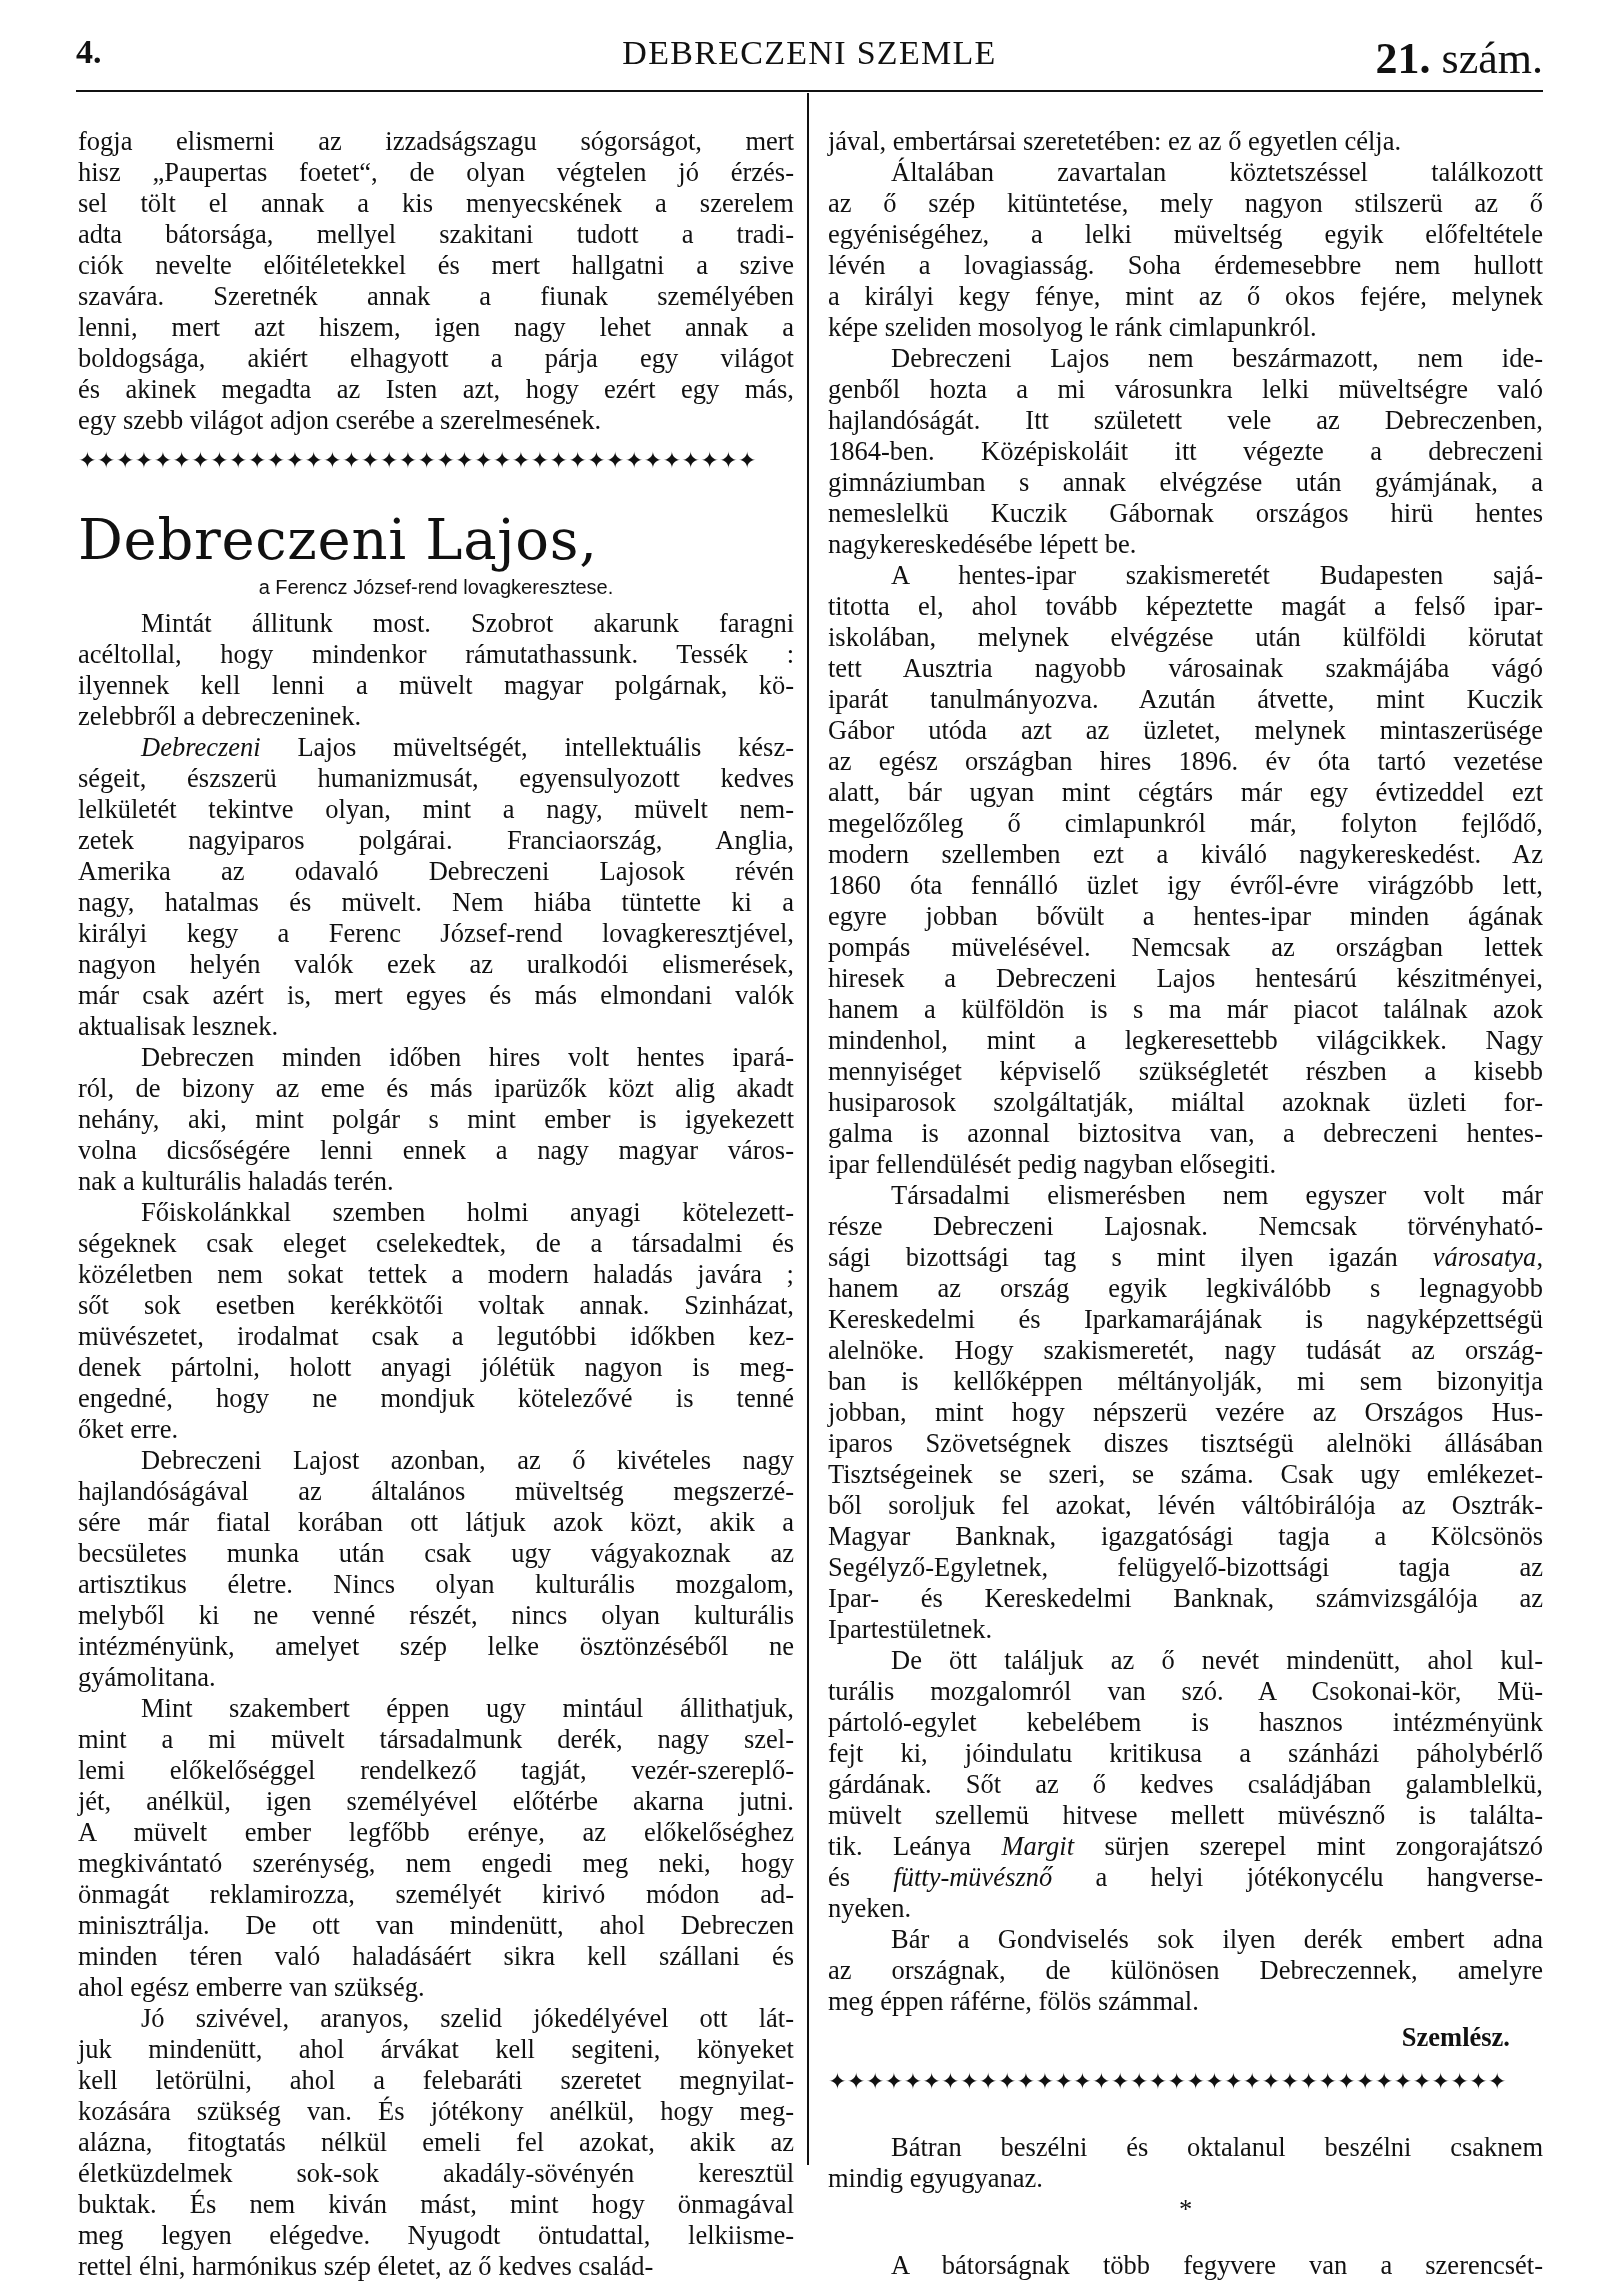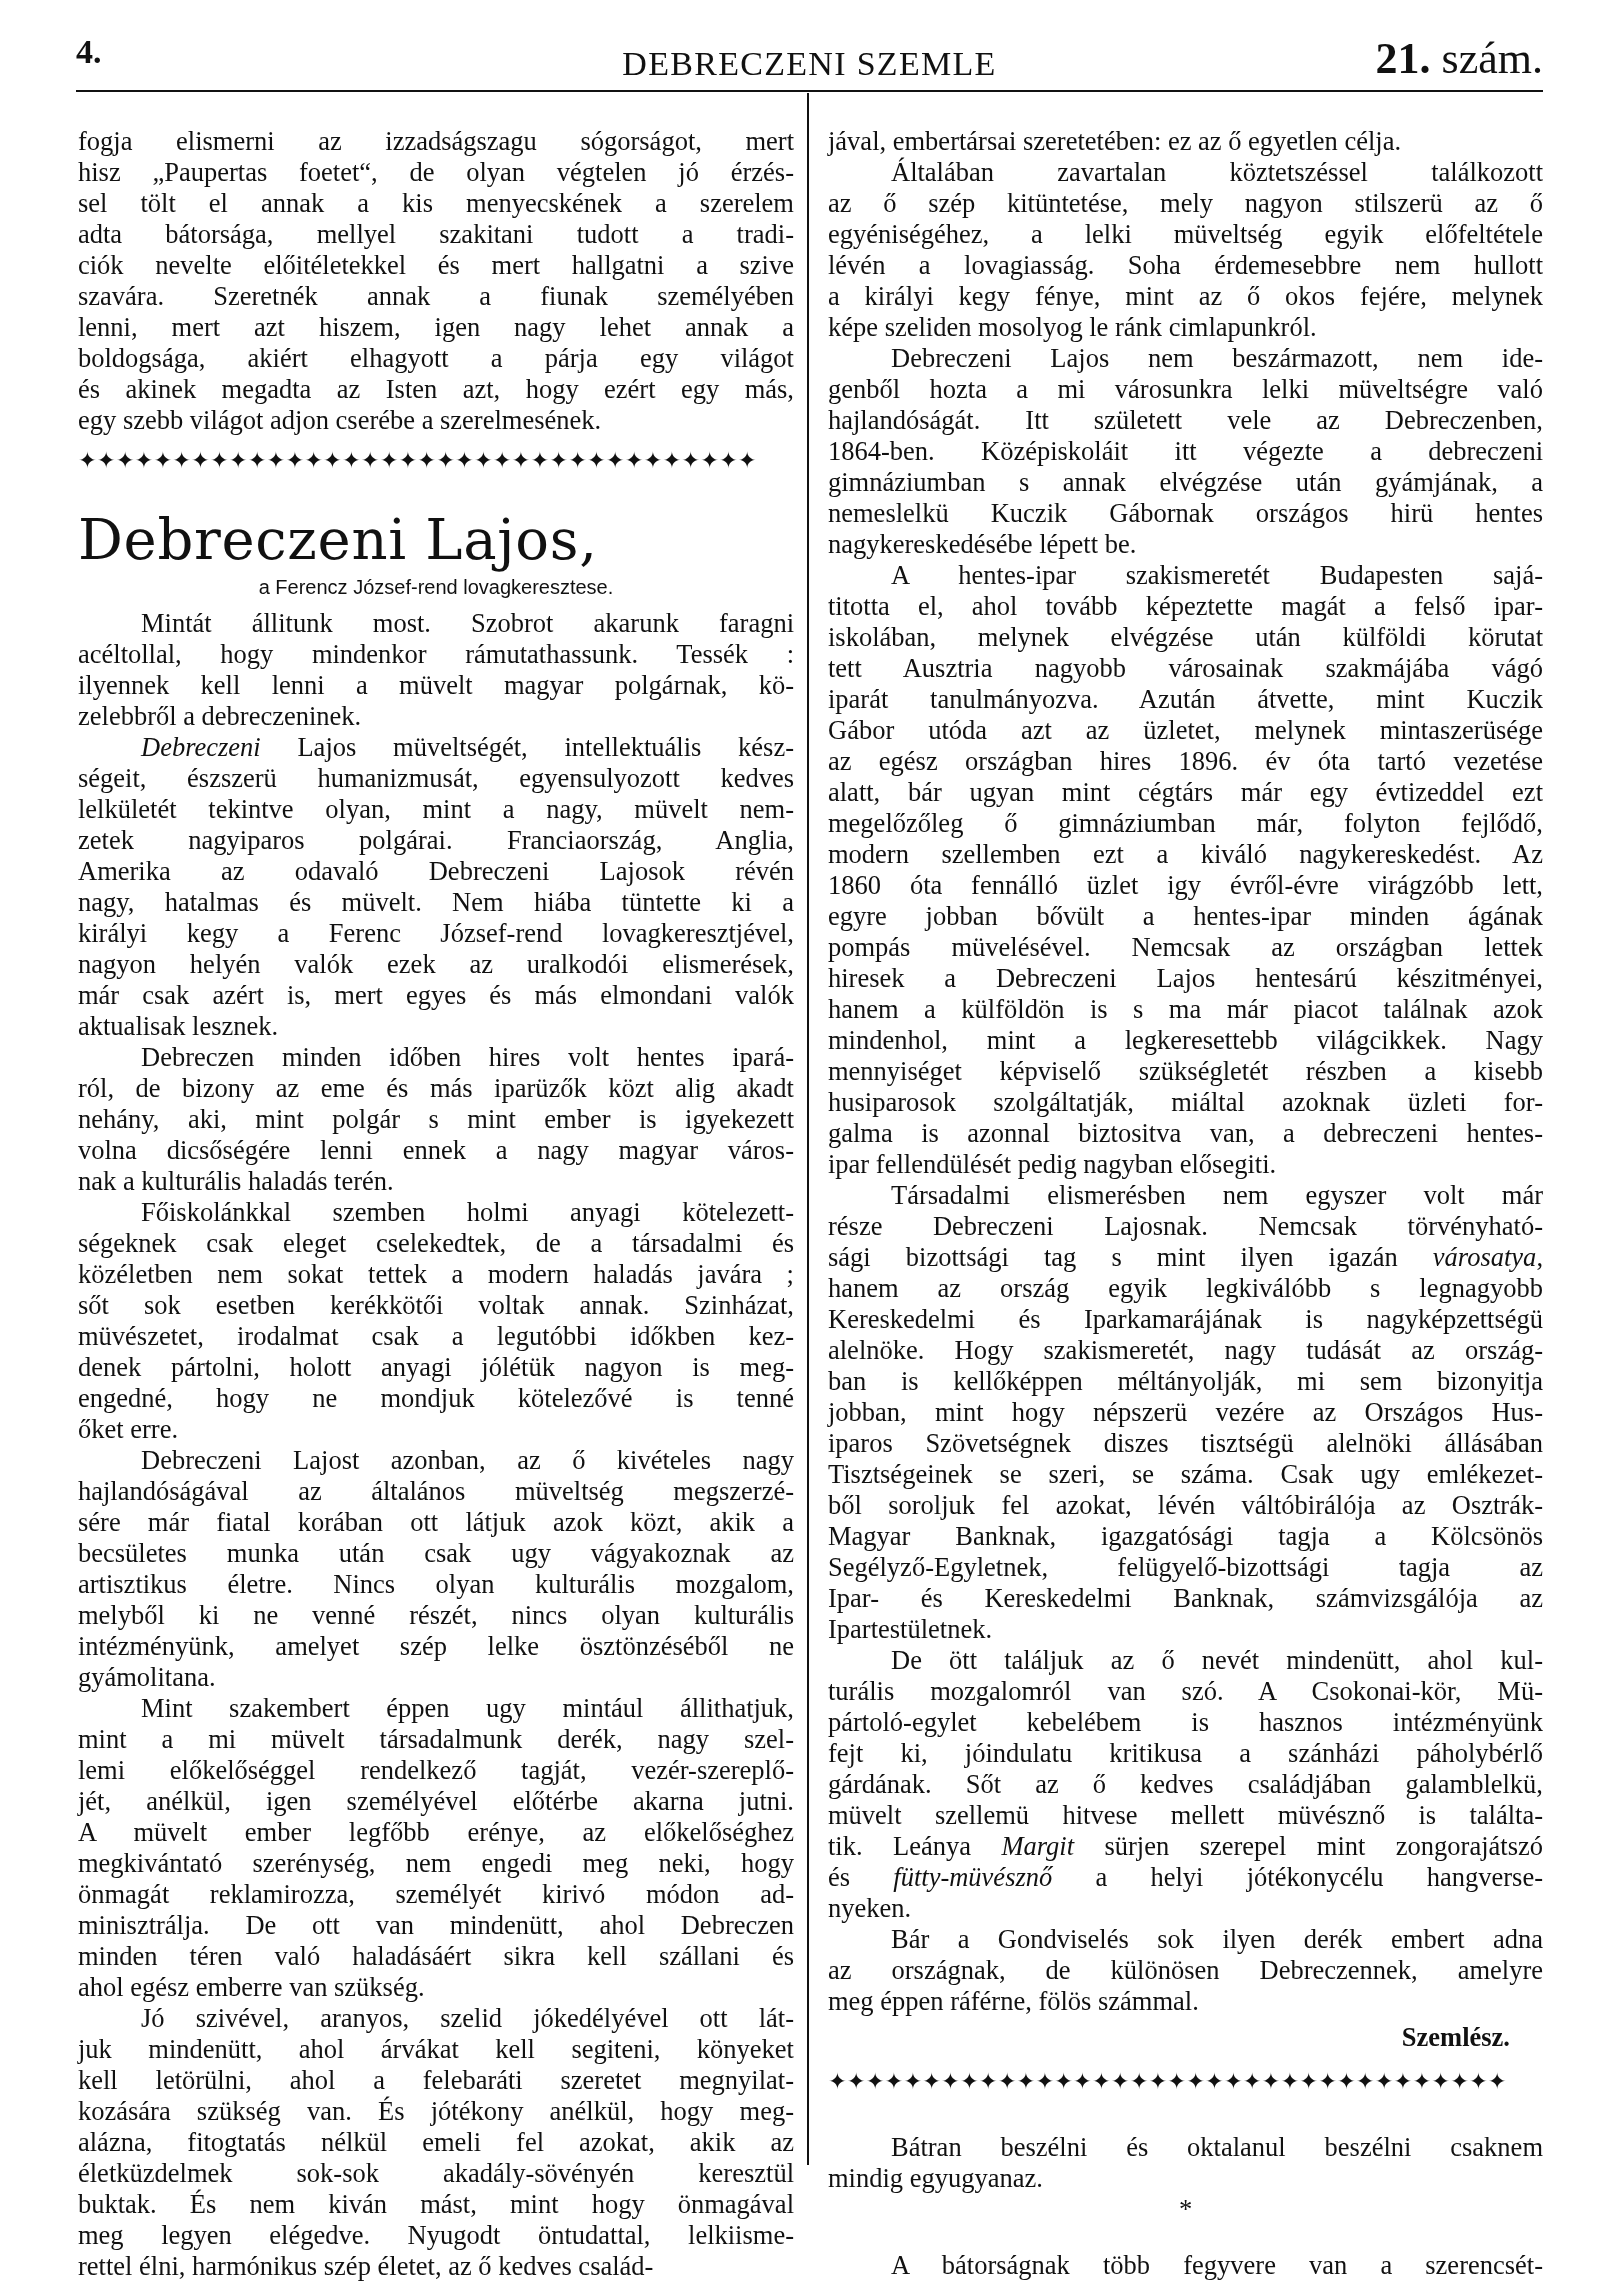--- a/index.html
+++ b/index.html
@@ -1,20 +1,20 @@
 <!DOCTYPE html>
 <html style="font-size:10.6px"><head>
 <meta charset="utf-8">
 <style>
   html, body { margin: 0; padding: 0; background: #ffffff; }
   body { width: 1619px; height: 2284px; position: relative; overflow: hidden;
          font-family: "Liberation Serif", "DejaVu Serif", serif; color: #111; }
   .page-header { position: absolute; left: 76px; right: 76px; top: 33px; height: 46px; }
   .pg-num { position: absolute; left: 0; top: 0; font-size: 34px; font-weight: bold; }
-  .pg-title { position: absolute; left: 0; right: 0; top: 12px; text-align: center;
+  .pg-title { position: absolute; left: 0; right: 0; top: 1px; text-align: center;
               font-size: 34px; letter-spacing: 1.3px; }
   .pg-issue { position: absolute; right: 0; top: 0; font-size: 44px; font-weight: bold; }
   .pg-issue .suffix { font-weight: normal; }
   .header-rule { position: absolute; left: 76px; right: 76px; top: 90px; height: 0;
                  border-top: 2px solid #111; }
   .col-divider { position: absolute; left: 807px; top: 93px; width: 2px; height: 2072px; background: #111; }
   .column { position: absolute; top: 126px; font-size: 26.5px; line-height: 31px;
             text-align: justify; hyphens: manual; }
   .col-left { left: 78px; width: 716px; }
   .col-right { left: 828px; width: 715px; }
@@ -157,21 +157,21 @@
       </div>
       <div>
         <span class="line indent">A hentes-ipar szakismeretét Budapesten sajá-</span>
         <span class="line">titotta el, ahol tovább képeztette magát a felső ipar-</span>
         <span class="line">iskolában, melynek elvégzése után külföldi körutat</span>
         <span class="line">tett Ausztria nagyobb városainak szakmájába vágó</span>
         <span class="line">iparát tanulmányozva. Azután átvette, mint Kuczik</span>
         <span class="line">Gábor utóda azt az üzletet, melynek mintaszerüsége</span>
         <span class="line">az egész országban hires 1896. év óta tartó vezetése</span>
         <span class="line">alatt, bár ugyan mint cégtárs már egy évtizeddel ezt</span>
-        <span class="line">megelőzőleg ő gimnáziumban már, folyton fejlődő,</span>
+        <span class="line">megelőzőleg ő cimlapunkról már, folyton fejlődő,</span>
         <span class="line">modern szellemben ezt a kiváló nagykereskedést. Az</span>
         <span class="line">1860 óta fennálló üzlet igy évről-évre virágzóbb lett,</span>
         <span class="line">egyre jobban bővült a hentes-ipar minden ágának</span>
         <span class="line">pompás müvelésével. Nemcsak az országban lettek</span>
         <span class="line">hiresek a Debreczeni Lajos hentesárú készitményei,</span>
         <span class="line">hanem a külföldön is s ma már piacot találnak azok</span>
         <span class="line">mindenhol, mint a legkeresettebb világcikkek. Nagy</span>
         <span class="line">mennyiséget képviselő szükségletét részben a kisebb</span>
         <span class="line">husiparosok szolgáltatják, miáltal azoknak üzleti for-</span>
         <span class="line">galma is azonnal biztositva van, a debreczeni hentes-</span>

